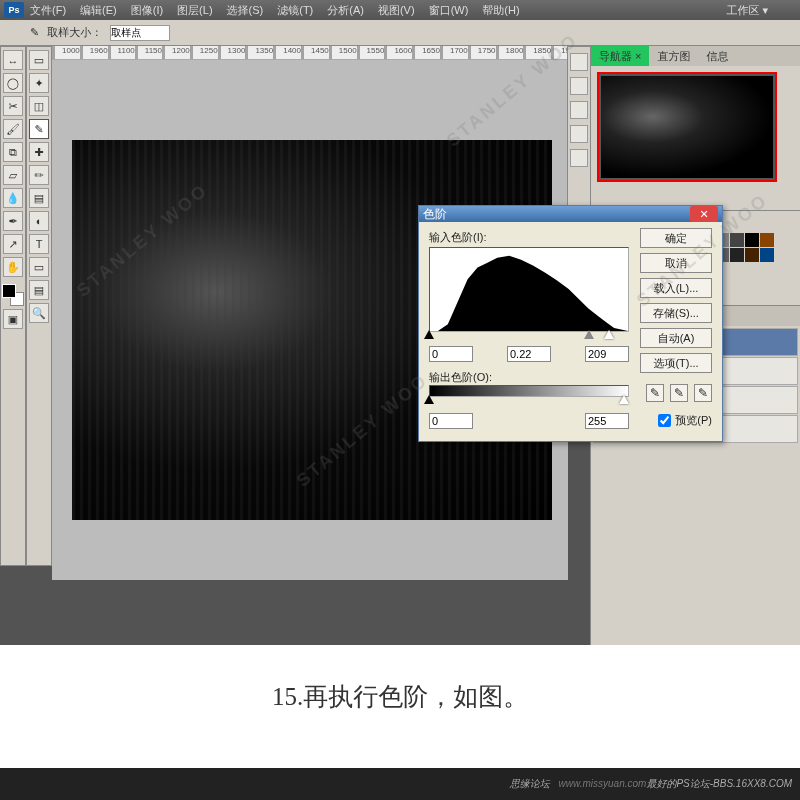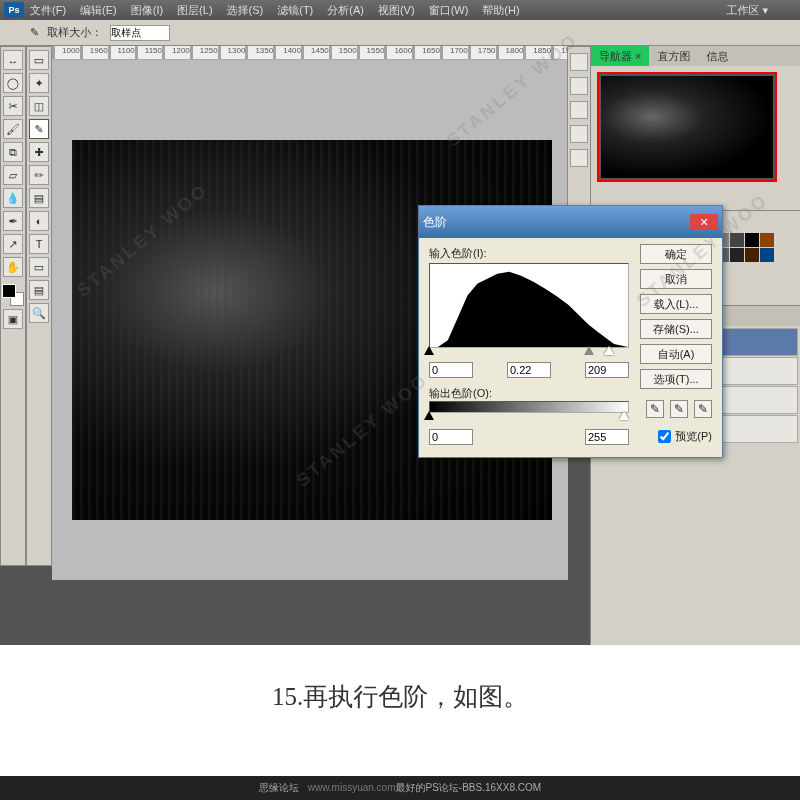--- a/index.html
+++ b/index.html
@@ -37,24 +37,24 @@
 .sw { width: 14px; height: 14px; }
 .layers-panel { height: 200px; }
 .layer-list { padding: 2px; }
 .layer-row { display: flex; align-items: center; height: 28px; border: 1px solid #aaa; margin-bottom: 1px; background: #e8e6e0; font-size: 11px; }
 .layer-row.act { background: #5b7aa8; color: #fff; }
 .eye { width: 20px; text-align: center; font-size: 13px; }
 .lthumb { width: 24px; height: 22px; margin: 0 4px; background: #000; border: 1px solid #888; }
 .lthumb.pink { background: linear-gradient(135deg,#e89,#c67); }
 .lthumb.chk { background: repeating-conic-gradient(#ccc 0 25%, #fff 0 50%) 0 0/8px 8px; }
 .caption { position: absolute; top: 680px; width: 100%; text-align: center; font-size: 25px; color: #333; font-family: "SimSun", serif; }
-.footer { position: absolute; bottom: 0; width: 100%; height: 24px; background: #222; display: flex; justify-content: center; align-items: center; padding: 8px 8px; font-size: 10px; color: #aaa; }
+.footer { position: absolute; bottom: 0; width: 100%; height: 24px; background: #222; display: flex; justify-content: flex-end; align-items: center; padding: 16px 8px; font-size: 10px; color: #aaa; font-style: italic; }
 
 .dialog { position: absolute; left: 418px; top: 205px; width: 305px; background: #ece9d8; border: 1px solid #5a7aa8; box-shadow: 2px 2px 6px rgba(0,0,0,.4); font-size: 11px; color: #222; }
-.dlg-title { height: 32px; background: linear-gradient(#6fa0d8,#3b6ea8); display: flex; align-items: center; justify-content: space-between; padding: 0 4px; color: #fff; font-size: 12px; }
+.dlg-title { height: 16px; background: linear-gradient(#6fa0d8,#3b6ea8); display: flex; align-items: center; justify-content: space-between; padding: 0 4px; color: #fff; font-size: 12px; }
 .dlg-close { width: 28px; height: 16px; background: #d44; border-radius: 2px; display: flex; align-items: center; justify-content: center; color: #fff; font-size: 11px; }
 .dlg-body { padding: 8px 10px 12px; position: relative; }
 .row { display: flex; align-items: center; margin-bottom: 6px; }
 .row label { width: 56px; }
 .row select { flex: 1; height: 18px; font-size: 11px; border: 1px solid #7a9; background: #fff; }
 .hist { width: 200px; height: 85px; border: 1px inset #aaa; background: #fff; position: relative; margin: 2px 0 0 0; overflow: hidden; }
 .hist svg { width: 100%; height: 100%; }
 .slider-track { width: 200px; height: 10px; position: relative; margin-bottom: 4px; }
 .tri { position: absolute; top: -2px; width: 0; height: 0; border-left: 5px solid transparent; border-right: 5px solid transparent; }
 .tri.blk { border-bottom: 9px solid #000; }

